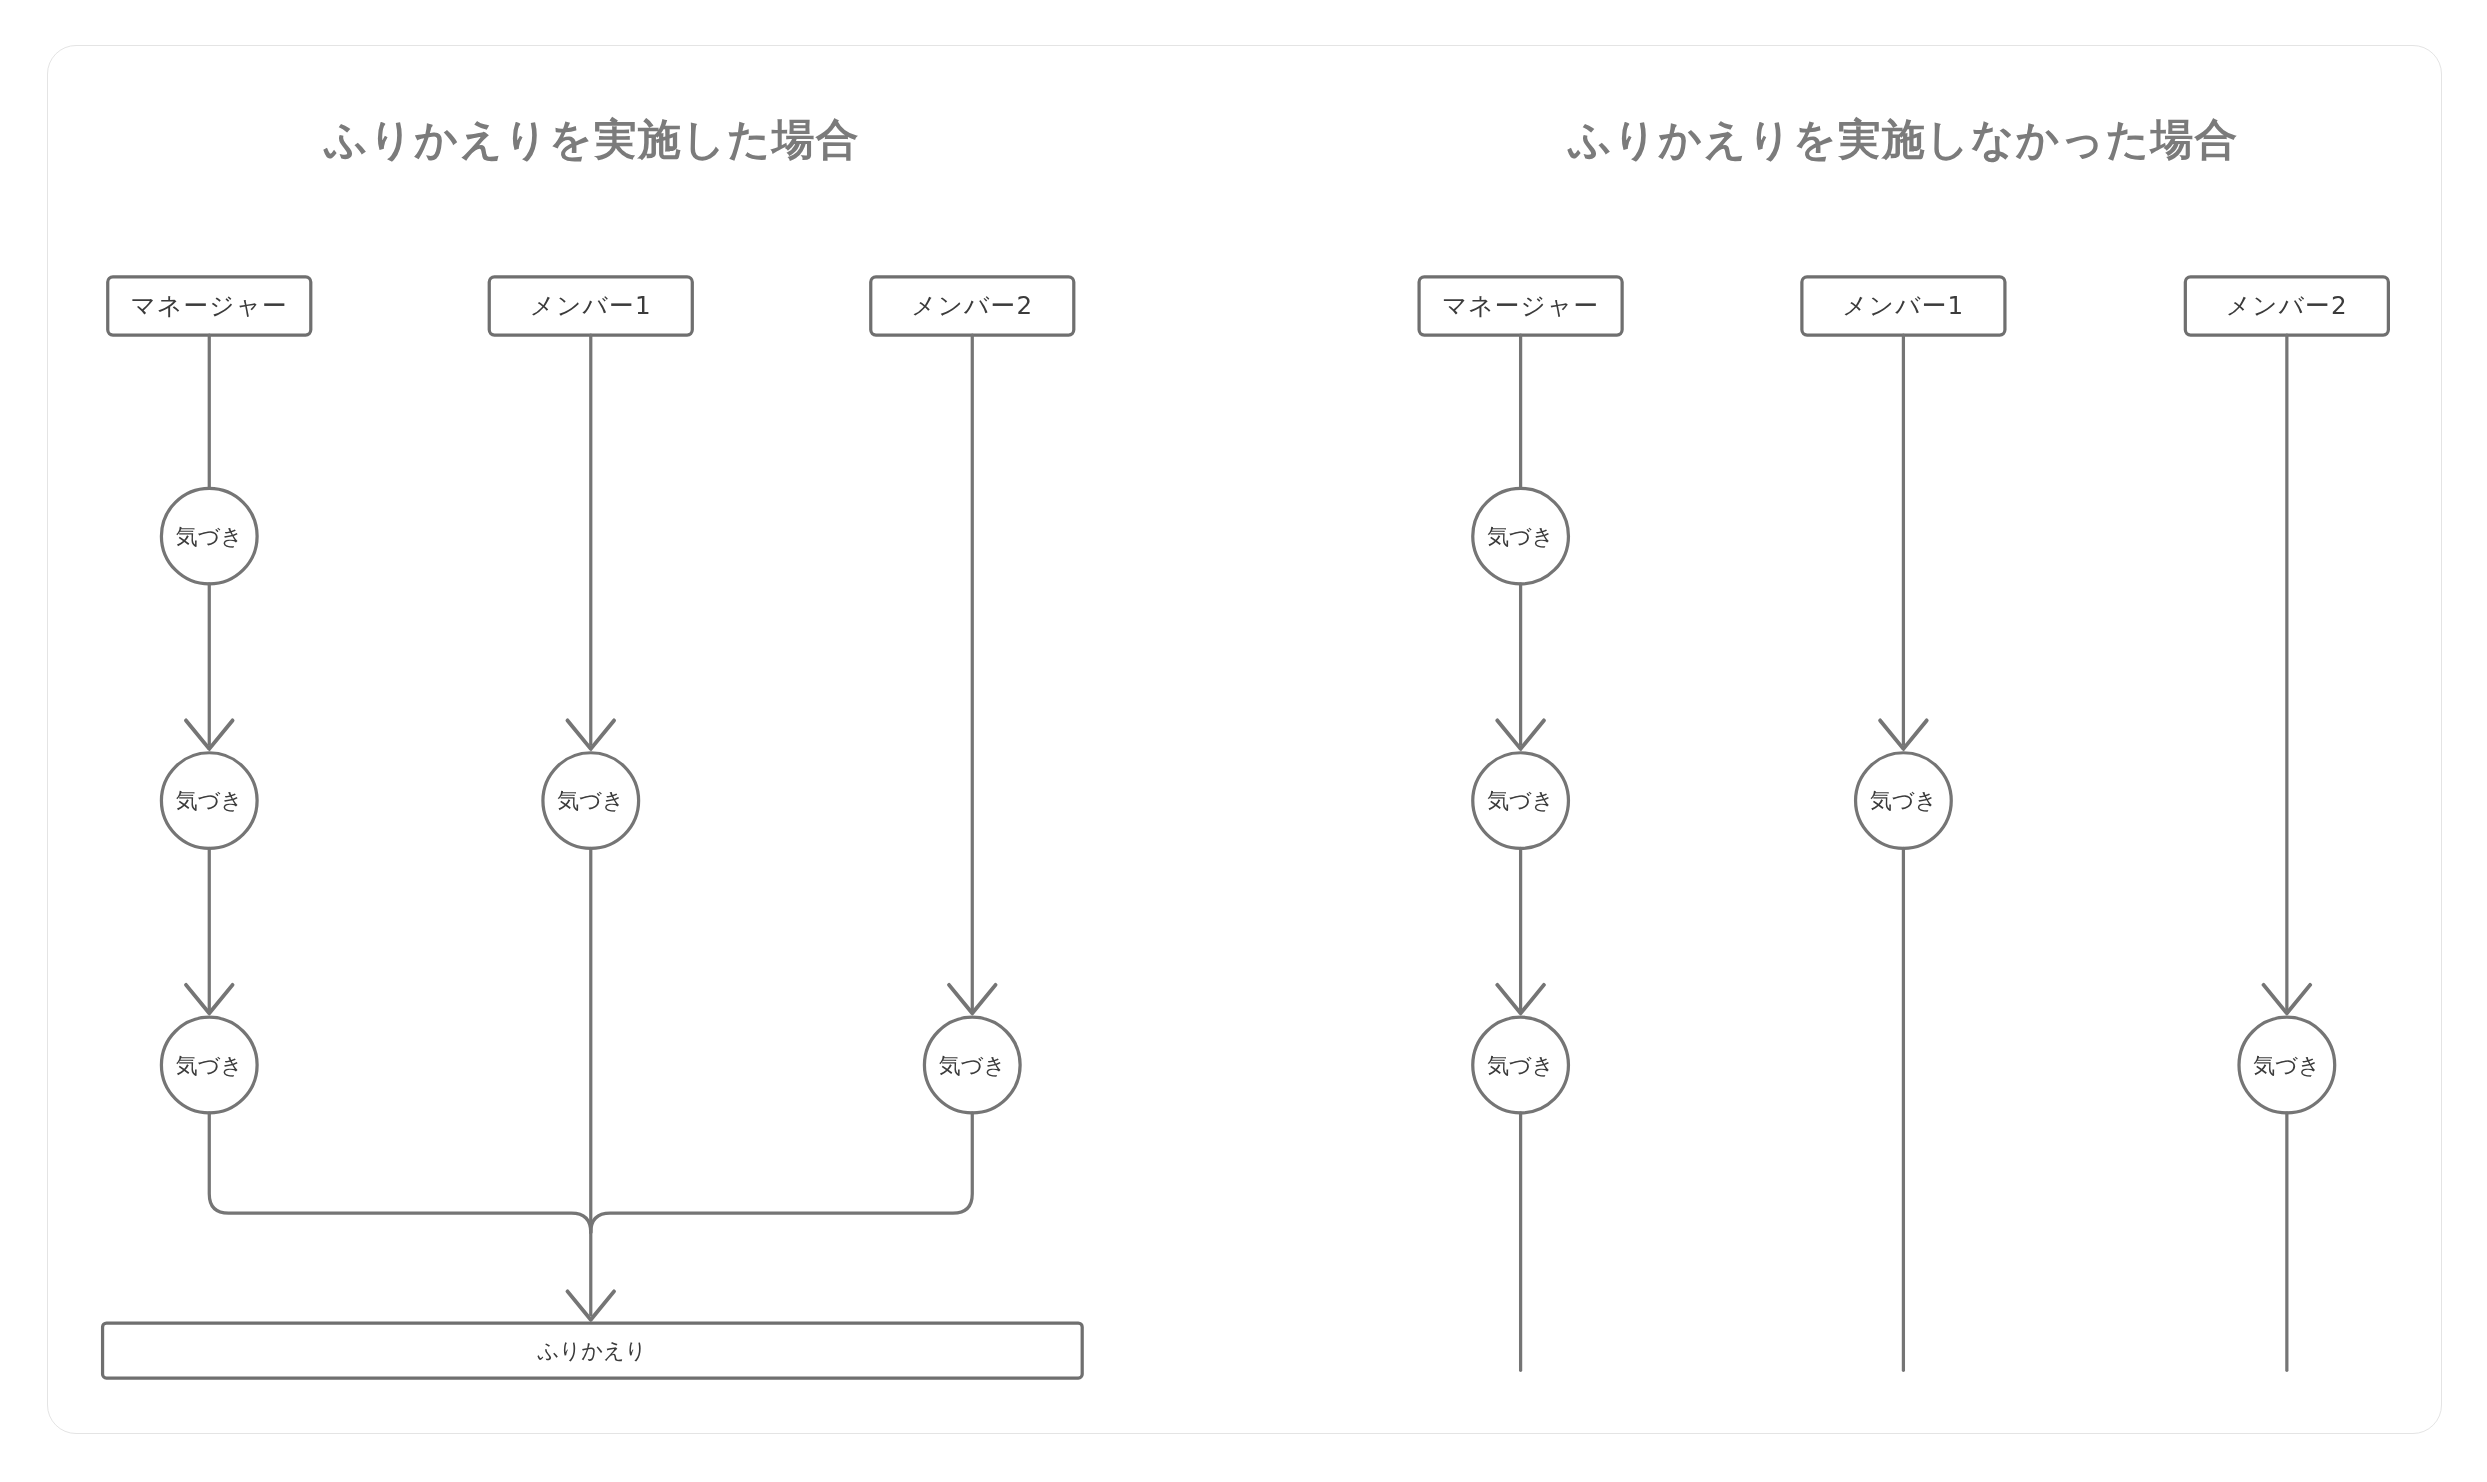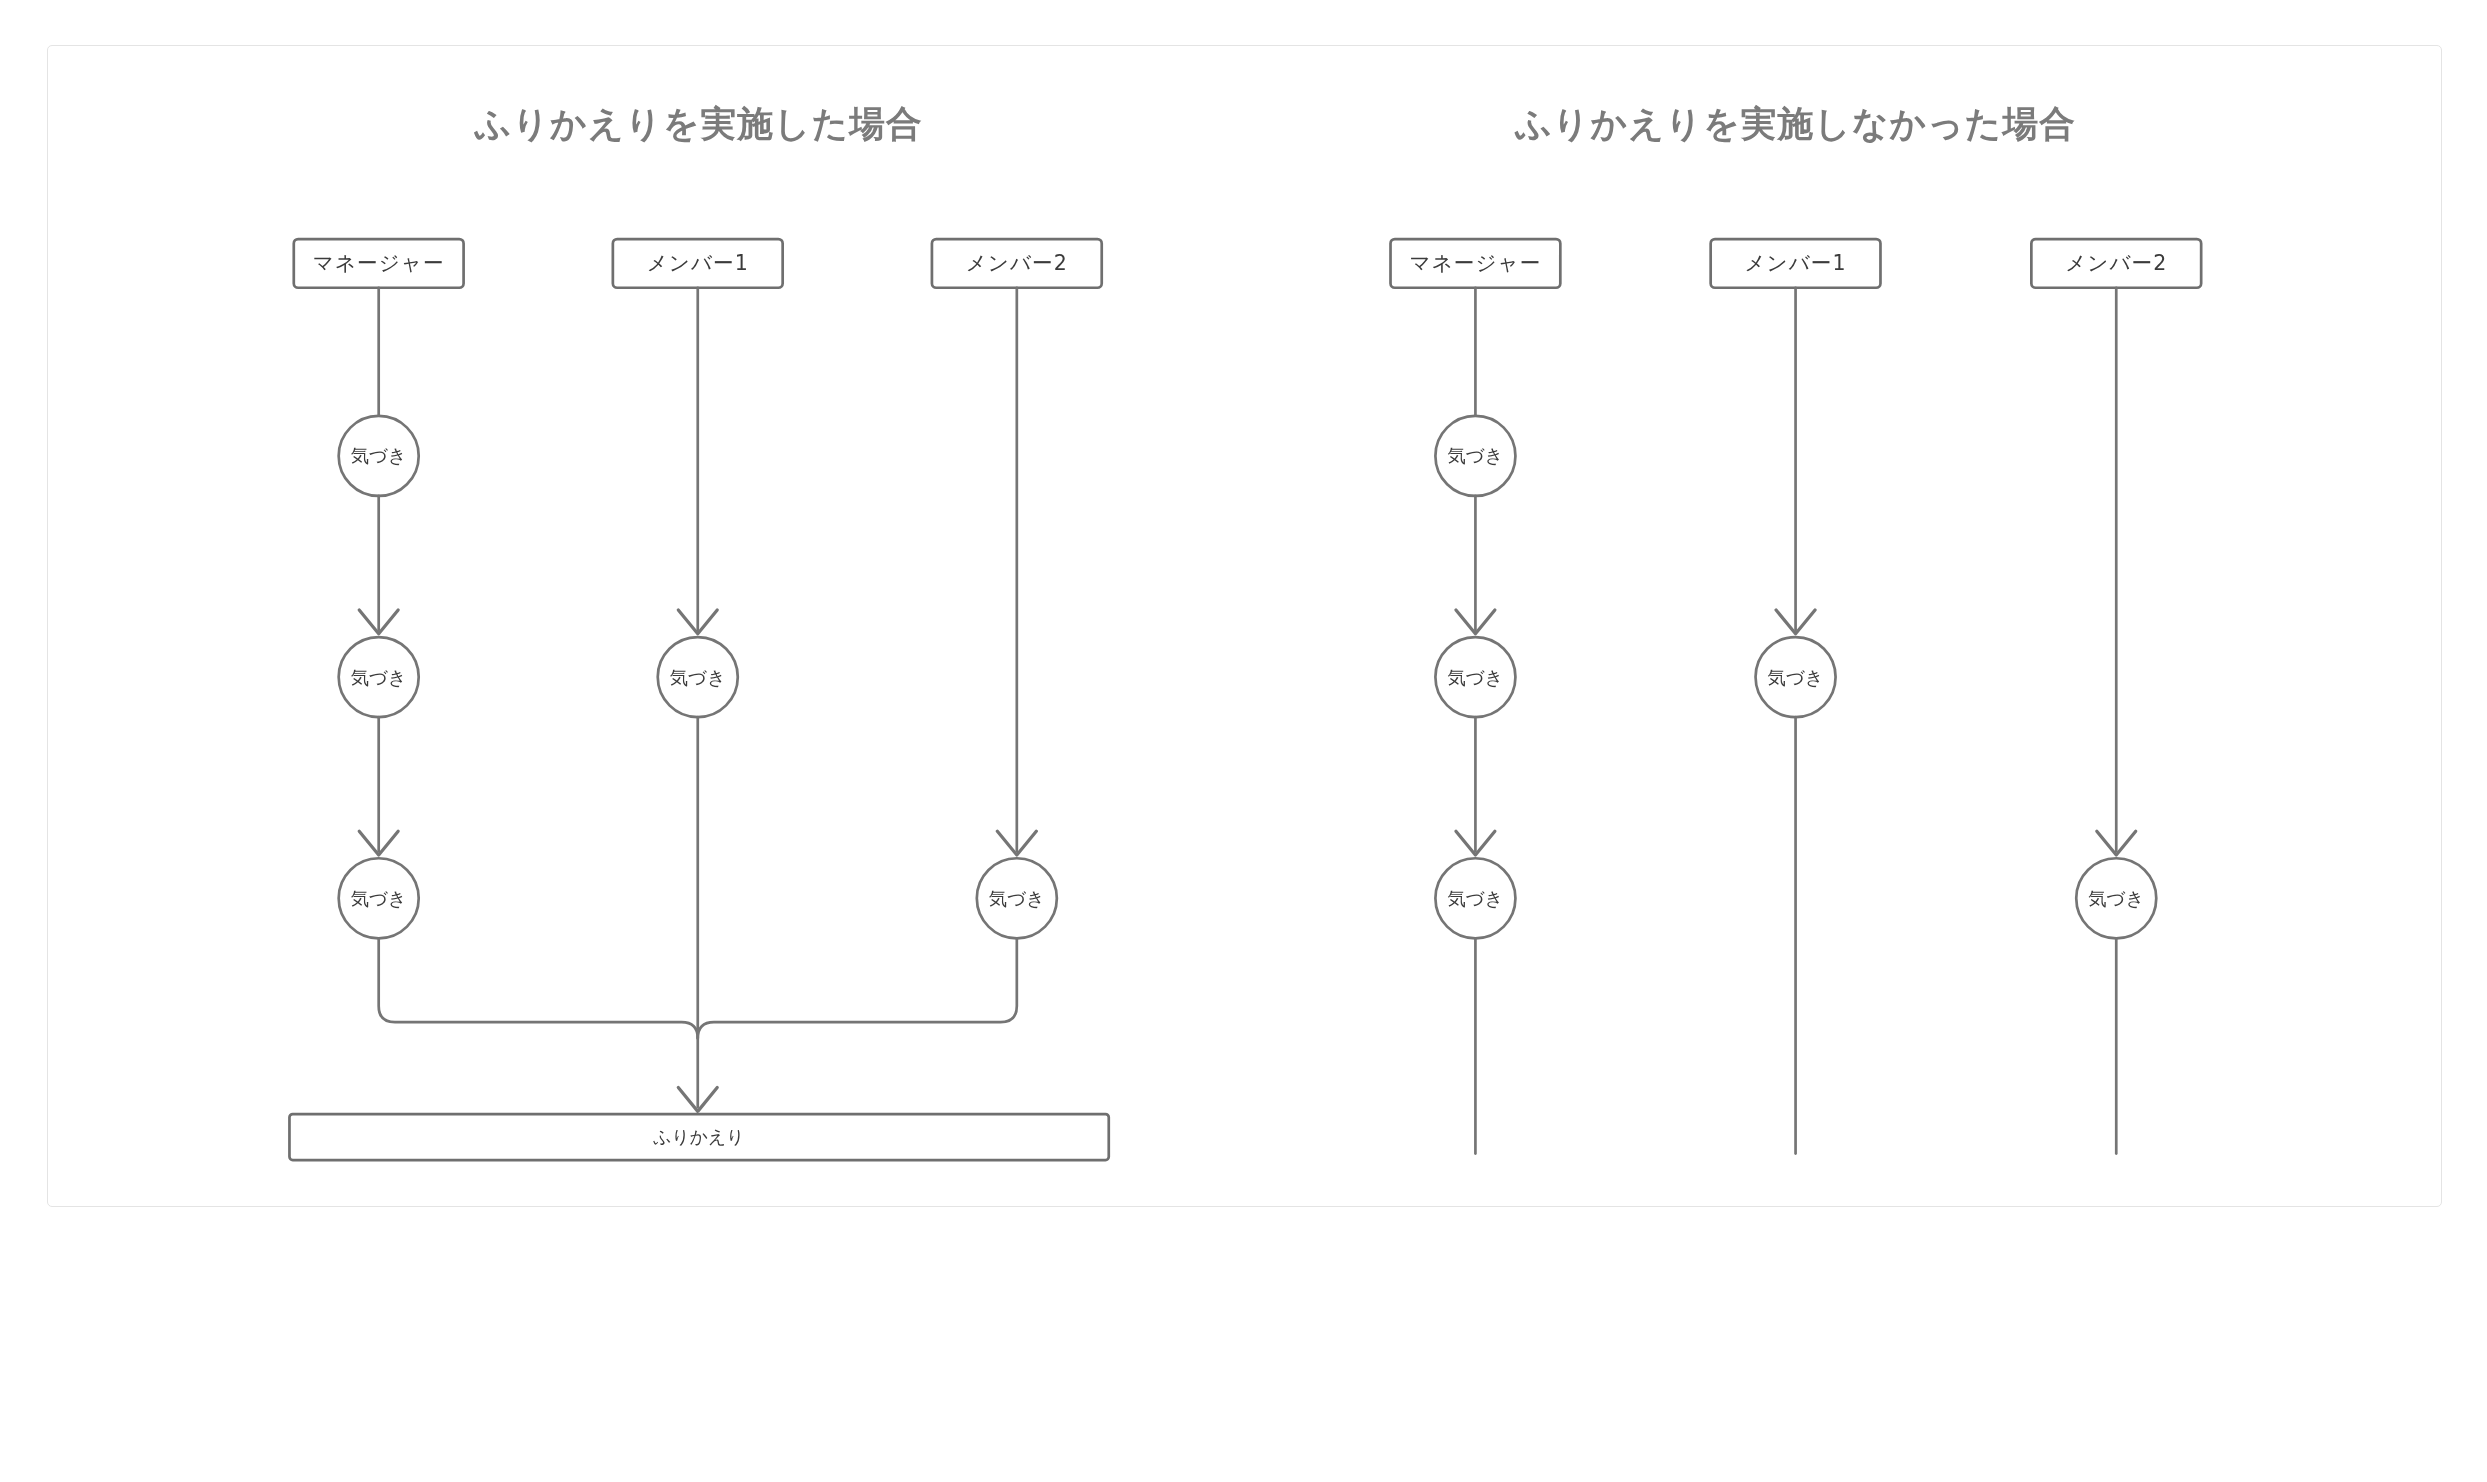--- a/index.html
+++ b/index.html
@@ -15,24 +15,24 @@
   html,body{margin:0;padding:0;}
   body{
     width:2487px;height:1483px;
     background:var(--bg);
     font-family:"DejaVu Sans","Liberation Sans",sans-serif;
     position:relative;
   }
   .card{
     position:absolute;
     left:47px;top:45px;
-    width:2395px;height:1162px;
+    width:2395px;height:1389px;
     background:var(--fill);
     border:1.9px solid var(--card-border);
-    border-radius:5px;
+    border-radius:29px;
     overflow:hidden;
   }
   .card svg{display:block;width:100%;height:100%;}
 
   .title-text{
     font-size:66px;
     font-weight:bold;
     letter-spacing:2px;
     fill:var(--title);
     text-anchor:middle;

